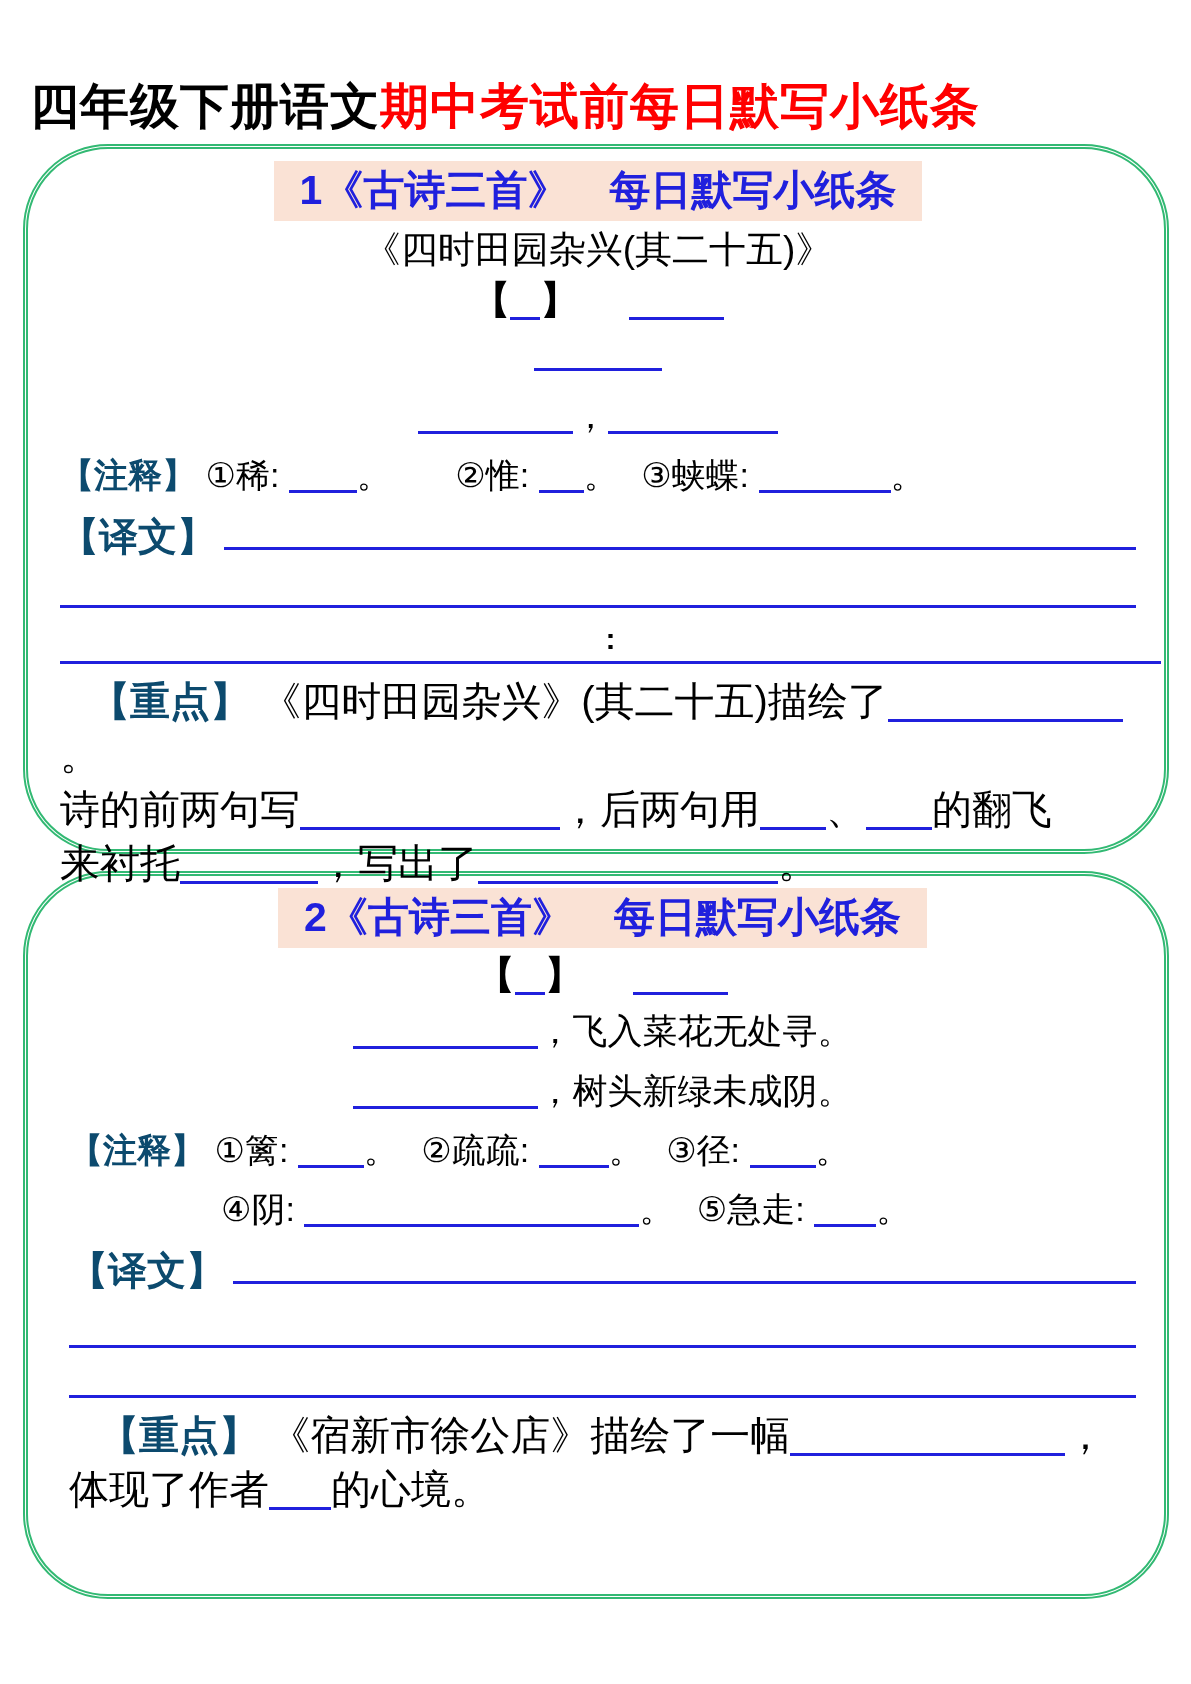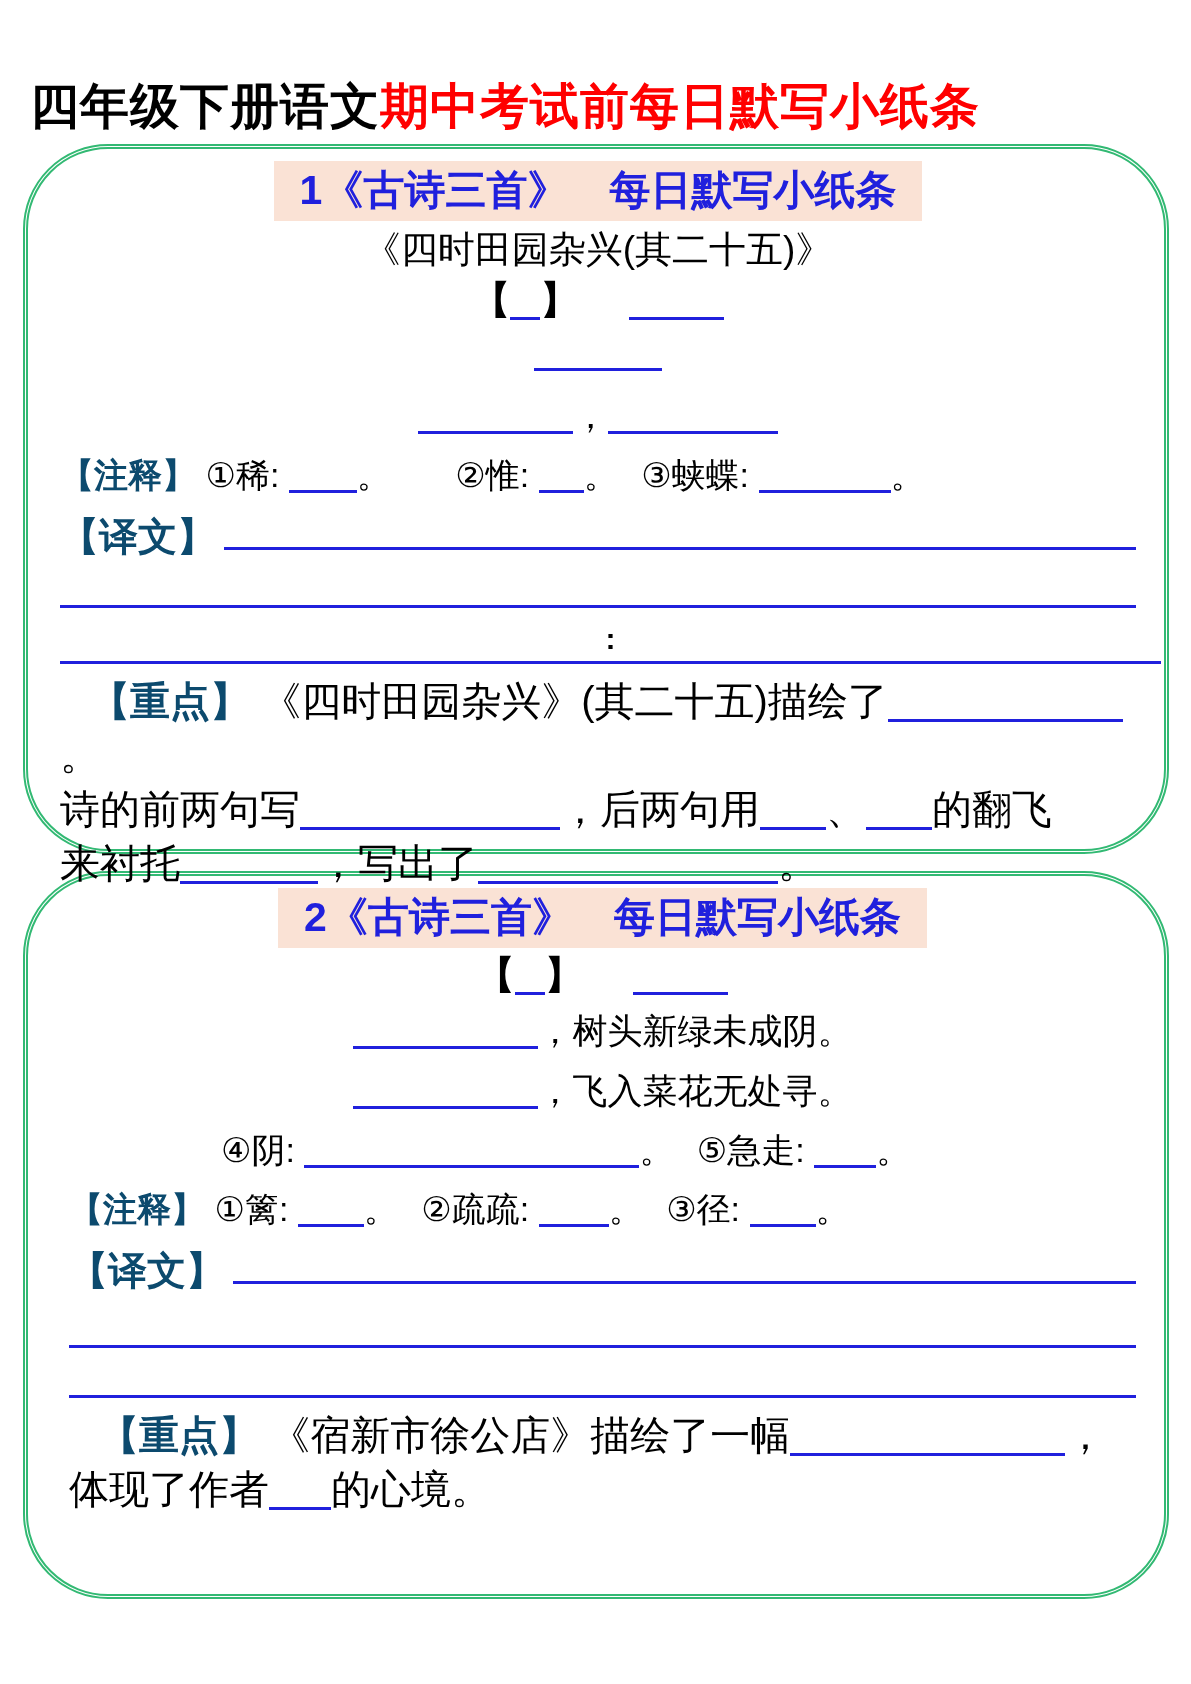--- a/index.html
+++ b/index.html
@@ -198,39 +198,39 @@
       <span class="hl">2《古诗三首》　每日默写小纸条</span>
     </div>
 
 
     <div class="author-line">
       <span>【</span><span class="blank b30"></span><span>】</span>
       <span class="gap40"></span><span class="blank b95"></span>
     </div>
 
     <div class="verse">
+      <span class="blank b185"></span><span>，飞入菜花无处寻。</span>
+    </div>
+
+    <div class="verse">
       <span class="blank b185"></span><span>，树头新绿未成阴。</span>
-    </div>
-
-    <div class="verse">
-      <span class="blank b185"></span><span>，飞入菜花无处寻。</span>
-    </div>
-
-    <div class="note-line indent2">
-      <span><span>④阴:</span> <span class="blank b335"></span><span>。</span></span><span class="gap14"></span>
-      <span><span>⑤急走:</span> <span class="blank b62"></span><span>。</span></span>
     </div>
 
     <div class="note-line">
       <span class="label-blue">【注释】</span>
       <span><span>①篱:</span> <span class="blank b66"></span><span>。</span></span><span class="gap14"></span>
       <span><span>②疏疏:</span> <span class="blank b70"></span><span>。</span></span><span class="gap14"></span>
       <span><span>③径:</span> <span class="blank b66"></span><span>。</span></span>
     </div>
 
+    <div class="note-line indent2">
+      <span><span>④阴:</span> <span class="blank b335"></span><span>。</span></span><span class="gap14"></span>
+      <span><span>⑤急走:</span> <span class="blank b62"></span><span>。</span></span>
+    </div>
+
     <div class="trans-line">
       <span class="label-blue">【译文】</span>
       <span class="stretch-blank"></span>
     </div>
 
     <div class="fline tall"></div>
     <div class="fline tall"></div>
 
     <div class="key-p">
       <span class="first-indent"></span><span class="label-blue">【重点】</span>

